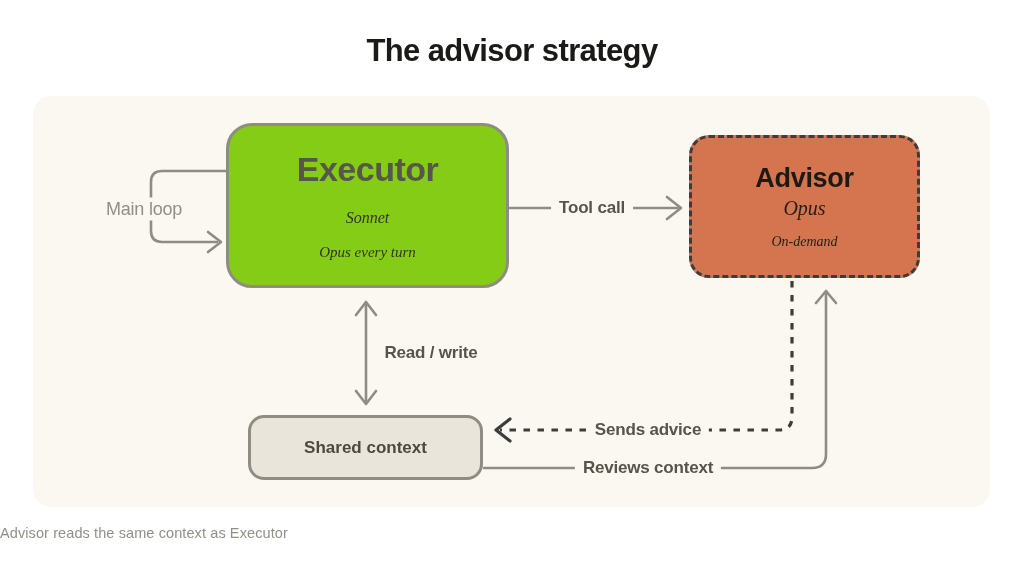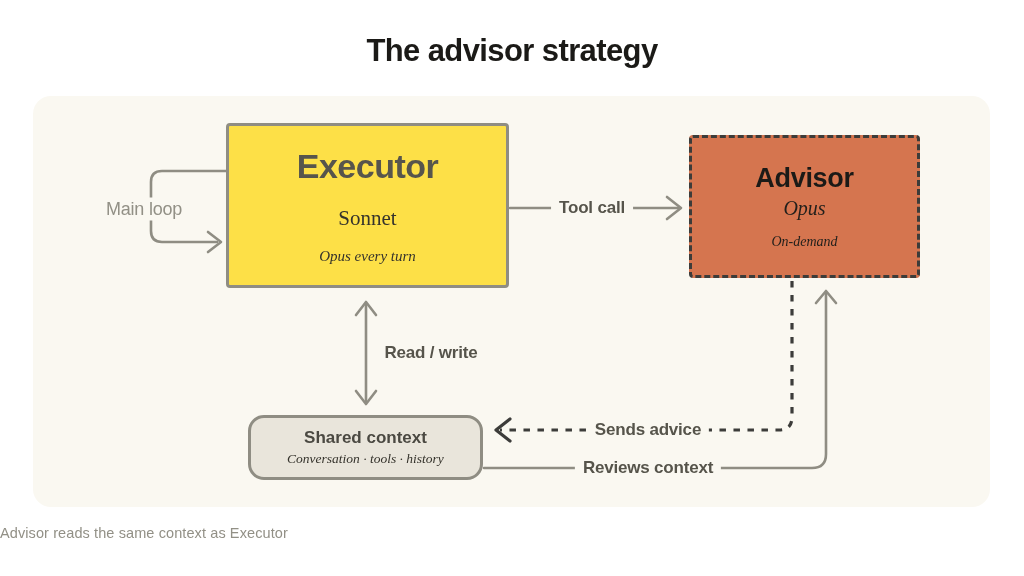--- a/index.html
+++ b/index.html
@@ -25,28 +25,28 @@
     font-size:31px;font-weight:700;letter-spacing:-0.6px;color:var(--near_black);
   }
   .panel{
     position:absolute;left:33px;top:96px;width:957px;height:411px;
     background:var(--panel);border-radius:18px;
   }
   .arrows{position:absolute;left:0;top:0;width:1024px;height:576px;pointer-events:none;}
   .node{position:absolute;display:flex;flex-direction:column;align-items:center;justify-content:center;box-sizing:border-box;text-align:center;}
   .node-executor{
     left:226px;top:123px;width:283px;height:165px;
-    background:#fde047;border:3px solid var(--border_gray);border-radius:4px;
+    background:#84cc16;border:3px solid var(--border_gray);border-radius:26px;
   }
   .node-executor .node-title{font-size:34px;font-weight:700;color:var(--heading);letter-spacing:-0.5px;}
-  .node-executor .node-sub{font-family:"Liberation Serif",serif;font-size:21px;color:var(--serif_ink);margin-top:20px;}
+  .node-executor .node-sub{font-family:"Liberation Serif",serif;font-style:italic;font-size:16px;color:var(--serif_ink);margin-top:20px;}
   .node-executor .node-note{font-family:"Liberation Serif",serif;font-style:italic;font-size:15px;color:var(--serif_ink);margin-top:17px;}
   .node-advisor{
     left:689px;top:135px;width:231px;height:143px;
-    background:var(--advisor_fill);border:3.5px dashed var(--dark);border-radius:4px;
+    background:var(--advisor_fill);border:3.5px dashed var(--dark);border-radius:20px;
   }
   .node-advisor .node-title{font-size:27px;font-weight:700;color:var(--near_black);letter-spacing:-0.3px;}
   .node-advisor .node-sub{font-family:"Liberation Serif",serif;font-style:italic;font-size:20px;color:#211f1b;margin-top:3px;}
   .node-advisor .node-note{font-family:"Liberation Serif",serif;font-style:italic;font-size:14px;color:#211f1b;margin-top:14px;}
   .node-shared{
     left:248px;top:415px;width:235px;height:65px;
     background:var(--shared_fill);border:3px solid var(--border_gray);border-radius:16px;
   }
   .node-shared .node-title{font-size:17px;font-weight:700;color:#4b4942;}
   .node-shared .node-sub{font-family:"Liberation Serif",serif;font-style:italic;font-size:13.5px;color:var(--serif_ink);margin-top:3px;}
@@ -95,21 +95,20 @@
   </div>
 
   <div class="node node-advisor">
     <div class="node-title">Advisor</div>
     <div class="node-sub">Opus</div>
     <div class="node-note">On-demand</div>
   </div>
 
   <div class="node node-shared">
     <div class="node-title">Shared context</div>
-    <div class="node-sub">Conversation · tools · history</div>
   </div>
 
   <div class="edge-label light" style="left:144px;top:209px;">Main loop</div>
   <div class="edge-label" style="left:592px;top:208px;">Tool call</div>
   <div class="edge-label" style="left:431px;top:353px;background:transparent;">Read / write</div>
   <div class="edge-label" style="left:648px;top:430px;">Sends advice</div>
   <div class="edge-label" style="left:648px;top:468px;">Reviews context</div>
 
   <div class="caption">Advisor reads the same context as Executor</div>
 

